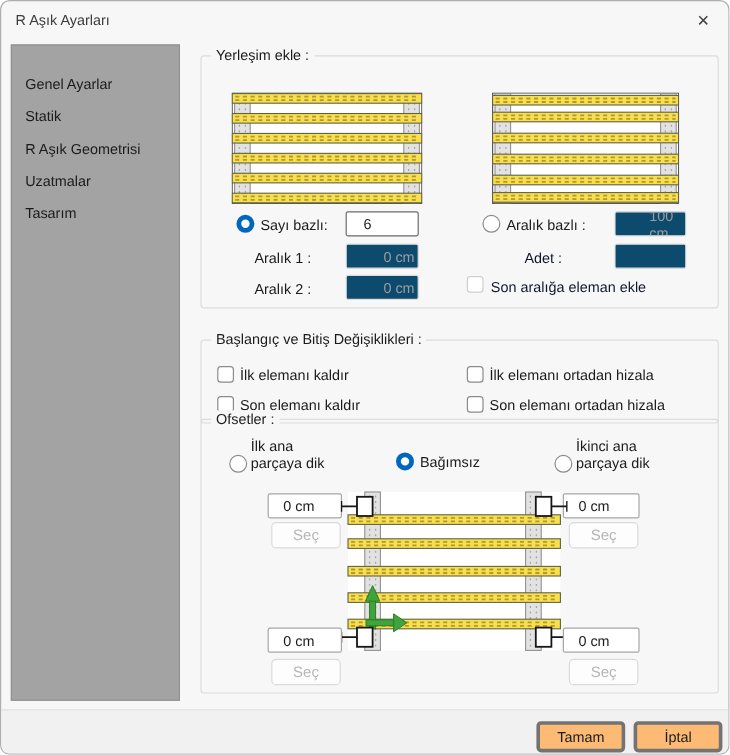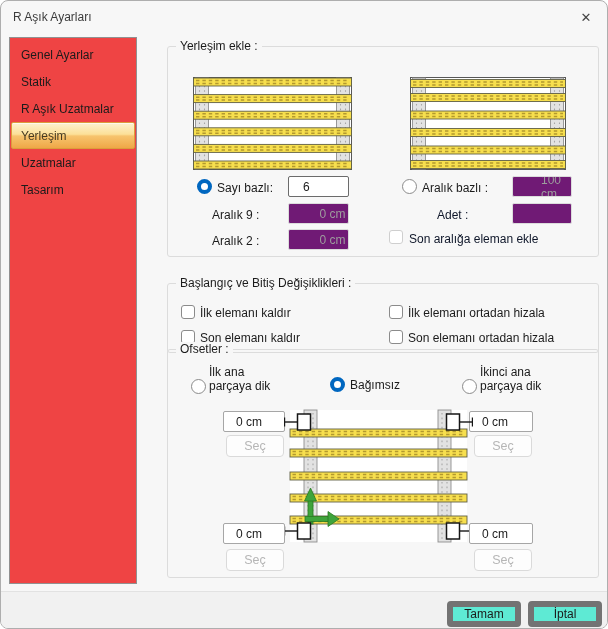--- a/index.html
+++ b/index.html
@@ -1,72 +1,69 @@
 <!DOCTYPE html>
 <html><head>
 <meta charset="utf-8">
 <style>
   html,body{margin:0;padding:0;background:#fff;}
   .dialog{position:relative;width:606px;height:627px;background:#f7f7f7;border:1px solid #aeaeae;
     border-radius:8px;font-family:"Liberation Sans",sans-serif;font-size:12px;color:#1b1b1b;overflow:hidden;}
   .title{position:absolute;left:12px;top:9px;color:#3c3c3c;text-align:right;}
   .close{position:absolute;right:9px;top:5px;width:24px;height:22px;display:flex;align-items:center;
     justify-content:center;color:#454545;font-size:13px;cursor:default;}
-  .sidebar{position:absolute;left:8px;top:36px;width:128px;height:547px;background:#ef4444;
-    border:1px solid #919191;box-sizing:border-box;padding-top:3px;}
+  .sidebar{position:absolute;left:8px;top:36px;width:141px;height:547px;background:#a3a3a3;
+    border:1px solid #919191;box-sizing:border-box;padding-top:18px;}
   .side-item{position:relative;height:27px;display:flex;align-items:center;padding-left:10px;margin:0 1px;}
   .side-item.sel{background:linear-gradient(#fdf2d0,#fce098 45%,#f7c46e 52%,#efa747);
     border:1px solid #db9d3c;border-radius:2px;box-shadow:inset 0 1px 0 rgba(255,255,255,.65);
     padding-left:9px;height:25px;color:#463a21;}
   .group{position:absolute;border:1px solid #dcdcdc;border-radius:3px;}
   .group-label{position:absolute;top:-8px;left:8px;background:#f7f7f7;padding:0 4px;line-height:15px;white-space:nowrap;}
   #group1{left:166px;top:45px;width:430px;height:209px;}
   #group2{left:166px;top:265px;width:430px;height:68px;margin-top:17px;}
   #group3{left:166px;top:348px;width:430px;height:227px;}
   .radio{position:absolute;width:15px;height:15px;border-radius:50%;background:#fff;
     border:1px solid #8b8b8b;box-sizing:border-box;}
   .radio.on{border:4.5px solid #0067c0;}
   .checkbox{position:absolute;width:14px;height:14px;border-radius:3px;background:#fff;
     border:1px solid #8b8b8b;box-sizing:border-box;}
   .checkbox.dis{border-color:#cfcfcf;}
   .lbl{position:absolute;white-space:nowrap;}
   .lbl.dis{color:#0f172a;}
   .lbl.wrap{white-space:normal;width:70px;line-height:13.5px;}
   .field{position:absolute;box-sizing:border-box;height:21px;background:#fff;border:1px solid #a6a6a6;
     border-radius:2px;display:flex;align-items:center;overflow:hidden;}
-  .field.dis{border-color:#dcdcdc;color:#9d9d9d;background:#701a75;justify-content:center;padding-left:28px;}
+  .field.dis{border-color:#dcdcdc;color:#9d9d9d;background:#0c4a6e;justify-content:center;padding-left:28px;}
   .field.focus{border-color:#6b6b6b;padding-left:14px;}
   .field.edit{padding-left:12px;}
   .sec{position:absolute;width:56px;height:20px;border:1px solid #dadada;border-radius:4px;background:#fdfdfd;
     color:#b6b6b6;display:flex;align-items:center;justify-content:center;font-size:12.5px;}
   .footer{position:absolute;left:0;right:0;bottom:0;height:36px;background:#f1f1f1;border-top:1px solid #e2e2e2;}
-  .btn{position:absolute;top:9px;height:26px;background:#5eead4;border:6px solid #737373;border-radius:4px;
+  .btn{position:absolute;top:9px;height:26px;background:#fdba74;border:3px solid #737373;border-radius:4px;
     display:flex;align-items:center;justify-content:center;box-sizing:border-box;}
   svg{position:absolute;display:block;}
 </style>
 </head>
 <body>
 
 <div class="dialog">
 
   <div class="title">R Aşık Ayarları</div>
   <div class="close">✕</div>
 
   <div class="sidebar">
     <div class="side-item">
         <span>Genel Ayarlar</span>
       </div>
     <div class="side-item">
         <span>Statik</span>
       </div>
     <div class="side-item">
-        <span>R Aşık Uzatmalar</span>
-      </div>
-    <div class="side-item sel">
-        <span>Yerleşim</span>
+        <span>R Aşık Geometrisi</span>
       </div>
     <div class="side-item">
         <span>Uzatmalar</span>
       </div>
     <div class="side-item">
         <span>Tasarım</span>
       </div>
   </div>
 
   <div class="group" id="group1">
@@ -128,21 +125,21 @@
       </svg>
 
     <span class="radio on" style="left:29px;top:132px;"></span>
     <span class="lbl" style="left:49px;top:134px;">Sayı bazlı:</span>
     <div class="field focus" style="left:120px;top:129px;width:61px;">6</div>
 
     <span class="radio" style="left:234px;top:132px;"></span>
     <span class="lbl" style="left:254px;top:134px;">Aralık bazlı :</span>
     <div class="field dis" style="left:344px;top:129px;width:60px;">100 cm</div>
 
-    <span class="lbl" style="left:44px;top:161px;">Aralık 9 :</span>
+    <span class="lbl" style="left:44px;top:161px;">Aralık 1 :</span>
     <div class="field dis" style="left:120px;top:156px;width:61px;">0 cm</div>
     <span class="lbl dis" style="left:269px;top:161px;">Adet :</span>
     <div class="field dis" style="left:344px;top:156px;width:60px;"></div>
 
     <span class="lbl" style="left:44px;top:187px;">Aralık 2 :</span>
     <div class="field dis" style="left:120px;top:182px;width:61px;">0 cm</div>
     <span class="checkbox dis" style="left:221px;top:183px;"></span>
     <span class="lbl dis" style="left:241px;top:185px;">Son aralığa eleman ekle</span>
   </div>
 

